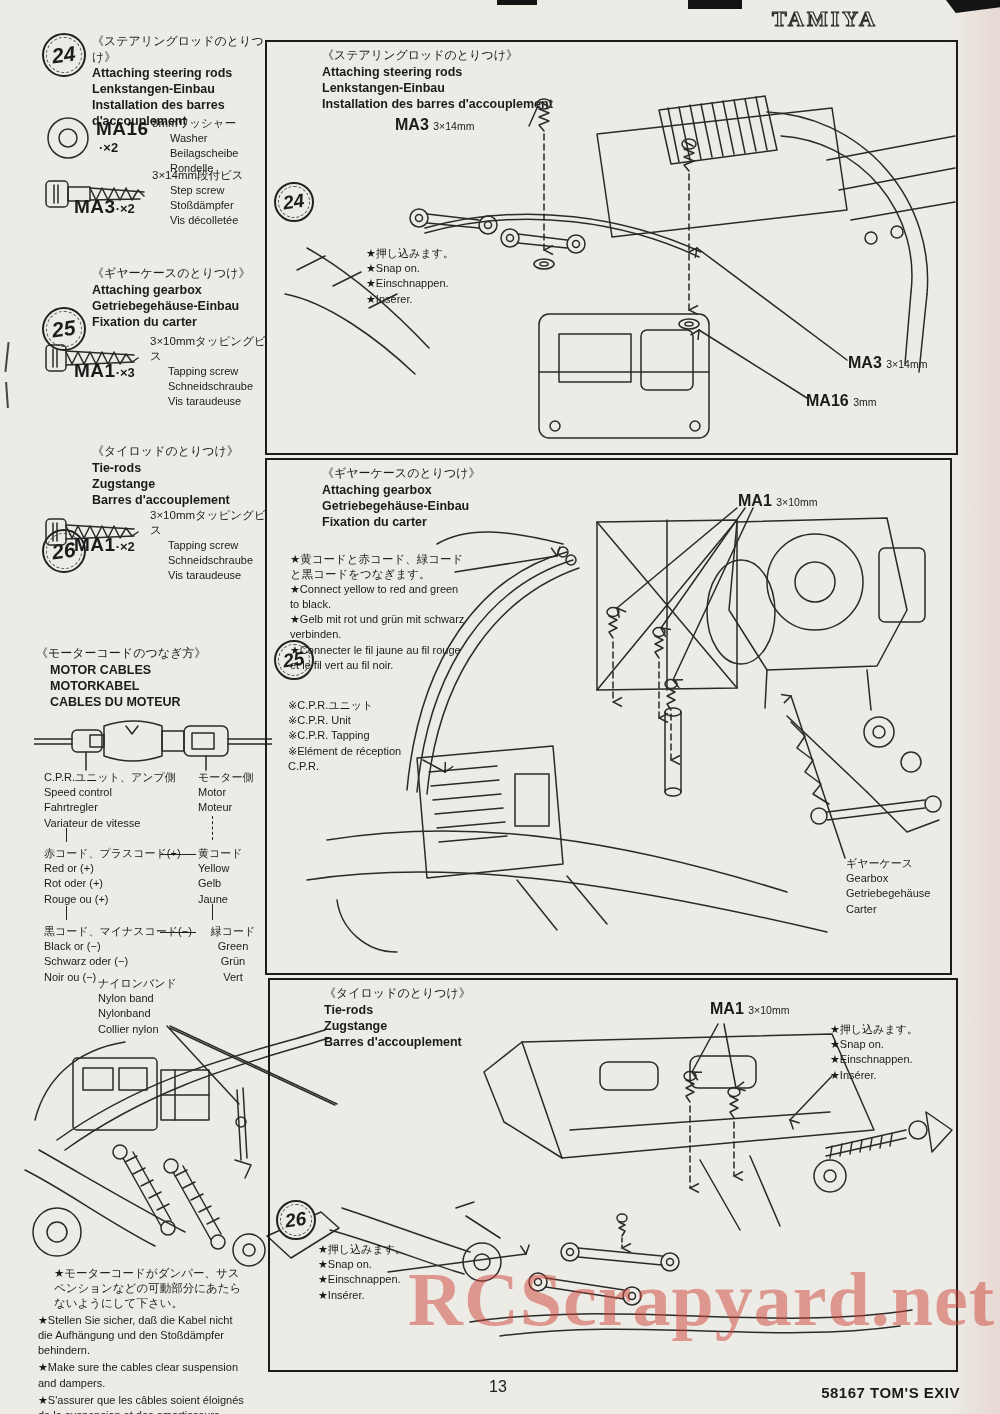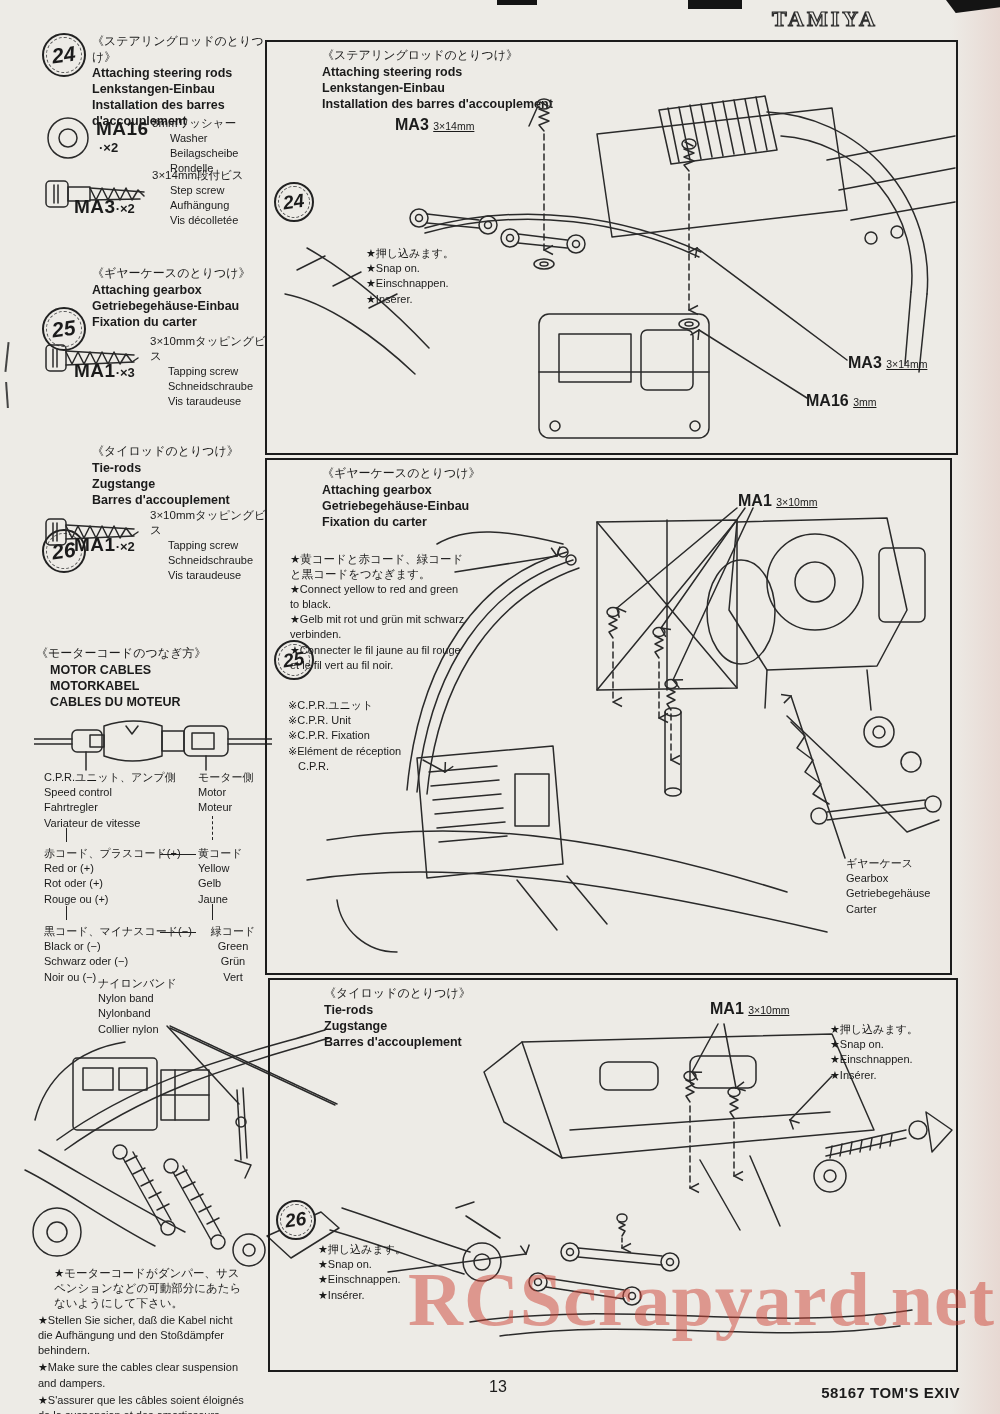--- a/index.html
+++ b/index.html
@@ -9,21 +9,21 @@
   .p{position:absolute;}
   .jp{font-size:11.5px;line-height:1.3;}
   .hdr-jp{font-size:12px;line-height:1.3;}
   .hdr{font-weight:bold;font-size:12.5px;line-height:1.28;}
   .code{font-weight:bold;font-size:19px;letter-spacing:.5px;}
   .qty{font-size:13px;font-weight:bold;}
   .desc{font-size:11px;line-height:1.35;}
   .desc .ind{margin-left:18px;}
   .note{font-size:11px;line-height:1.38;}
   .lblcode{font-weight:bold;font-size:16px;}
-  .lblsize{font-size:10.5px;text-decoration:underline;}
+  .lblsize{font-size:10.5px;}
   .badge{width:44px;height:44px;border-radius:50%;border:2.4px solid #222;
          display:flex;align-items:center;justify-content:center;
          font-size:21px;font-weight:bold;font-style:italic;background:#edebe6;
          box-sizing:border-box;position:relative;}
   .badge::after{content:"";position:absolute;inset:2px;border:1px dashed #555;border-radius:50%;}
   .badge span{transform:rotate(-8deg);}
   .dbox{border:2px solid #1c1c1c;background:transparent;box-sizing:border-box;}
   .brand{font-family:"Liberation Serif","DejaVu Serif",serif;font-weight:bold;
          font-size:22px;letter-spacing:3px;color:#edebe6;
          -webkit-text-stroke:1.2px #2e2e2e;text-shadow:0 0 1px #555;}
@@ -85,21 +85,21 @@
       <path d="M48,16 L54,28 L60,16 L66,28 L72,16 L78,28 L84,16 L90,28 L96,18 L102,24"></path>
       <path d="M48,16 L102,20 M48,28 L98,27"></path>
     </g>
   </svg>
   <div class="p" style="left:74px;top:196px;">
     <span class="code">MA3</span><span class="qty">·×2</span>
   </div>
   <div class="p desc" style="left:152px;top:168px;width:115px;">
     <div class="jp">3×14mm段付ビス</div>
     <div class="ind">Step screw</div>
-    <div class="ind">Aufhängung</div>
+    <div class="ind">Stoßdämpfer</div>
     <div class="ind">Vis décolletée</div>
   </div>
 
   <div class="p badge" style="left:42px;top:263px;">
       <span>25</span>
     </div>
   <div class="p" style="left:92px;top:266px;width:176px;">
     <div class="hdr-jp">《ギヤーケースのとりつけ》</div>
     <div class="hdr">Attaching gearbox</div>
     <div class="hdr">Getriebegehäuse-Einbau</div>
@@ -450,23 +450,23 @@
   </div>
   <div class="p note" style="left:290px;top:552px;width:178px;">
     <div class="jp">★黄コードと赤コード、緑コードと黒コードをつなぎます。</div>
     <div>★Connect yellow to red and green to black.</div>
     <div>★Gelb mit rot und grün mit schwarz verbinden.</div>
     <div>★Connecter le fil jaune au fil rouge et le fil vert au fil noir.</div>
   </div>
   <div class="p note" style="left:288px;top:698px;width:140px;">
     <div>※C.P.R.ユニット</div>
     <div>※C.P.R. Unit</div>
-    <div>※C.P.R. Fixation</div>
+    <div>※C.P.R. Tapping</div>
     <div>※Elément de réception</div>
-    <div style="margin-left:10px;">C.P.R.</div>
+    <div style="">C.P.R.</div>
   </div>
   <div class="p note" style="left:846px;top:856px;width:110px;">
     <div>ギヤーケース</div>
     <div>Gearbox</div>
     <div>Getriebegehäuse</div>
     <div>Carter</div>
   </div>
 
   <div class="p dbox" style="left:268px;top:978px;width:690px;height:394px;"></div>
   <div class="p badge" style="left:276px;top:988px;width:40px;height:40px;font-size:19px;">

